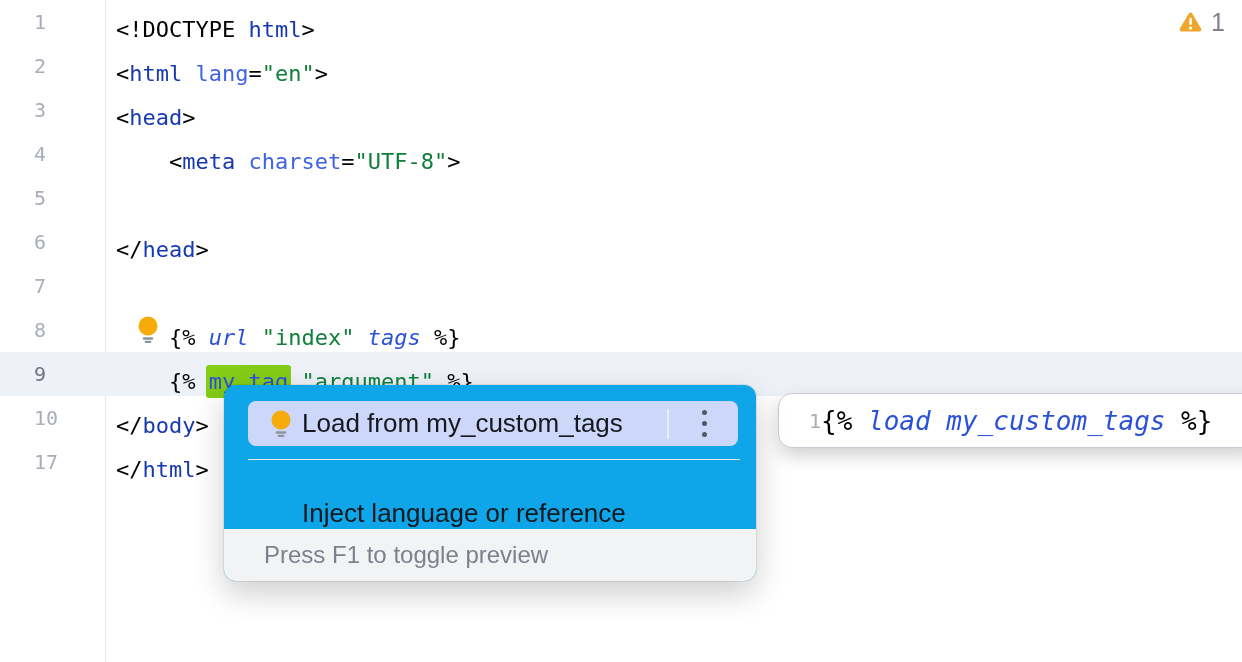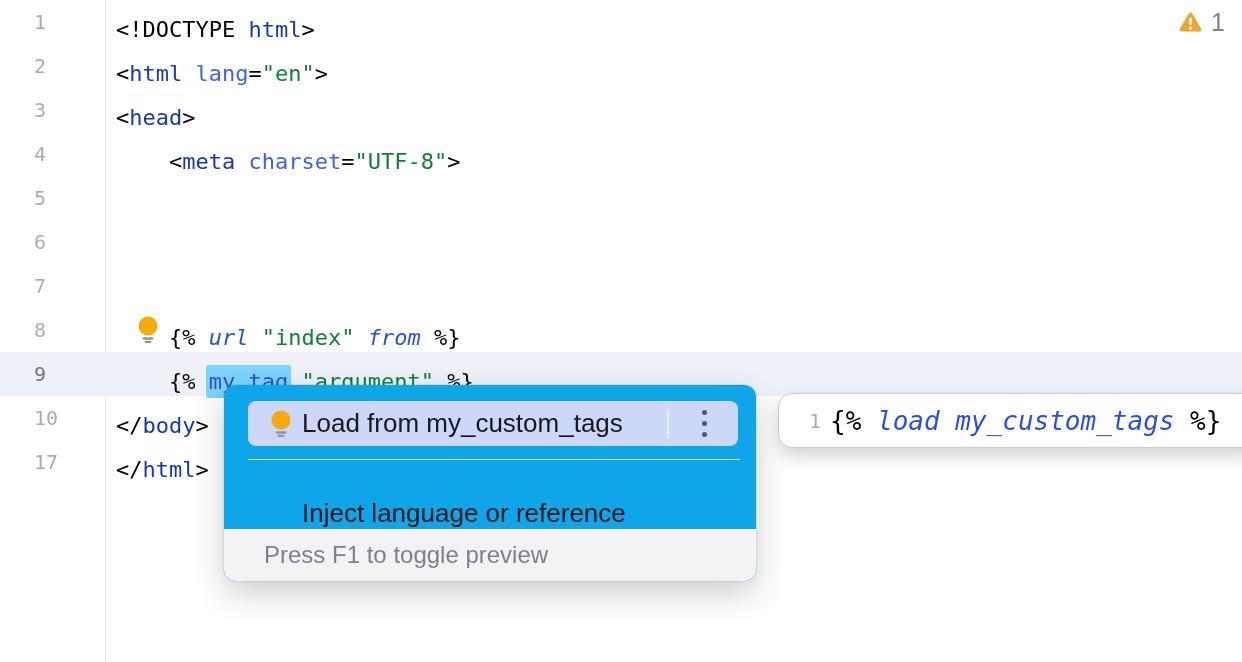--- a/index.html
+++ b/index.html
@@ -19,21 +19,21 @@
   .row.current .lnum{color:#70747E;}
   .ltext{
     position:absolute;left:116px;top:8px;height:44px;line-height:44px;white-space:pre;
     font-family:"DejaVu Sans Mono",monospace;font-size:22px;color:#000;
   }
   .tok-plain{color:#000000;}
   .tok-tag{color:#1639B0;}
   .tok-attr{color:#3E63E6;}
   .tok-kw{color:#2B51DB;font-style:italic;}
   .tok-str{color:#0F8039;}
-  .tok-occurrence{color:#2B51DB;background:#7dd3fc;border-radius:3px;padding:4px 3px;margin:0 -3px;}
+  .tok-occurrence{color:#2B51DB;background:#84cc16;border-radius:3px;padding:4px 3px;margin:0 -3px;}
   .gutter-bulb{position:absolute;left:137px;top:8px;}
   
   .inspections{position:absolute;left:1179px;top:10px;display:flex;align-items:center;gap:9px;cursor:pointer;}
   .insp-count{font-size:25px;color:#7E828E;line-height:24px;}
   
   .popup{
     position:absolute;left:224px;top:385px;width:532px;background:#0ea5e9;border-radius:12px;
     box-shadow:0 0 0 1px rgba(0,0,0,0.07),0 12px 32px rgba(0,0,0,0.20);z-index:6;
   }
   .popup-item-selected{
@@ -53,21 +53,21 @@
     height:52px;background:#F2F3F5;border-radius:0 0 12px 12px;
     line-height:52px;padding-left:40px;font-size:24px;color:#7D818C;
   }
   
   .preview{
     position:absolute;left:778px;top:393px;width:480px;height:53px;background:#fff;
     border:1px solid #C9CCD4;border-radius:14px;box-shadow:0 8px 18px rgba(0,0,0,0.18);
     display:flex;align-items:center;z-index:5;
   }
   .pnum{margin-left:30px;font-family:"DejaVu Sans Mono",monospace;font-size:20px;color:#A8ADB8;}
-  .pcode{margin-left:9px;font-family:"DejaVu Sans Mono",monospace;font-size:26px;white-space:pre;}
+  .pcode{font-family:"DejaVu Sans Mono",monospace;font-size:26px;white-space:pre;}
 </style>
 </head>
 <body>
 
 <div class="screen">
 
   <div class="gutter-sep"></div>
 
   <div class="code-area" id="code-area">
       <div class="row" style="top: 0px;">
@@ -84,32 +84,33 @@
       </div>
       <div class="row" style="top: 132px;">
         <span class="lnum">4</span>
         <span class="ltext"><span class="tok-plain">    &lt;</span><span class="tok-tag">meta</span><span class="tok-plain"> </span><span class="tok-attr">charset</span><span class="tok-plain">=</span><span class="tok-str">"UTF-8"</span><span class="tok-plain">&gt;</span></span>
       </div>
       <div class="row" style="top: 176px;">
         <span class="lnum">5</span>
       </div>
       <div class="row" style="top: 220px;">
         <span class="lnum">6</span>
+        <span class="ltext"><span class="tok-plain">&lt;/</span><span class="tok-tag">head</span><span class="tok-plain">&gt;</span></span>
       </div>
       <div class="row" style="top: 264px;">
         <span class="lnum">7</span>
       </div>
       <div class="row" style="top: 308px;">
         <span class="lnum">8</span>
         <span class="gutter-bulb"><svg width="22" height="27" viewBox="0 0 22 27">
             <circle cx="11" cy="10" r="9.5" fill="#F7AB0A"></circle>
             <rect x="5.7" y="21.2" width="10.6" height="2.6" rx="1.3" fill="#8E959E"></rect>
             <rect x="7.6" y="24.8" width="6.8" height="2.2" rx="1.1" fill="#8E959E"></rect>
           </svg></span>
-        <span class="ltext"><span class="tok-plain">    {% </span><span class="tok-kw">url</span><span class="tok-plain"> </span><span class="tok-str">"index"</span><span class="tok-plain"> </span><span class="tok-kw">from</span><span class="tok-plain"> %}</span></span>
+        <span class="ltext"><span class="tok-plain">    {% </span><span class="tok-kw">url</span><span class="tok-plain"> </span><span class="tok-str">"index"</span><span class="tok-plain"> </span><span class="tok-kw">tags</span><span class="tok-plain"> %}</span></span>
       </div>
       <div class="row current" style="top: 352px;">
         <span class="lnum">9</span>
         <span class="ltext"><span class="tok-plain">    {% </span><span class="tok-occurrence">my_tag</span><span class="tok-plain"> </span><span class="tok-str">"argument"</span><span class="tok-plain"> %}</span></span>
       </div>
       <div class="row" style="top: 396px;">
         <span class="lnum">10</span>
         <span class="ltext"><span class="tok-plain">&lt;/</span><span class="tok-tag">body</span><span class="tok-plain">&gt;</span></span>
       </div>
       <div class="row" style="top: 440px;">

